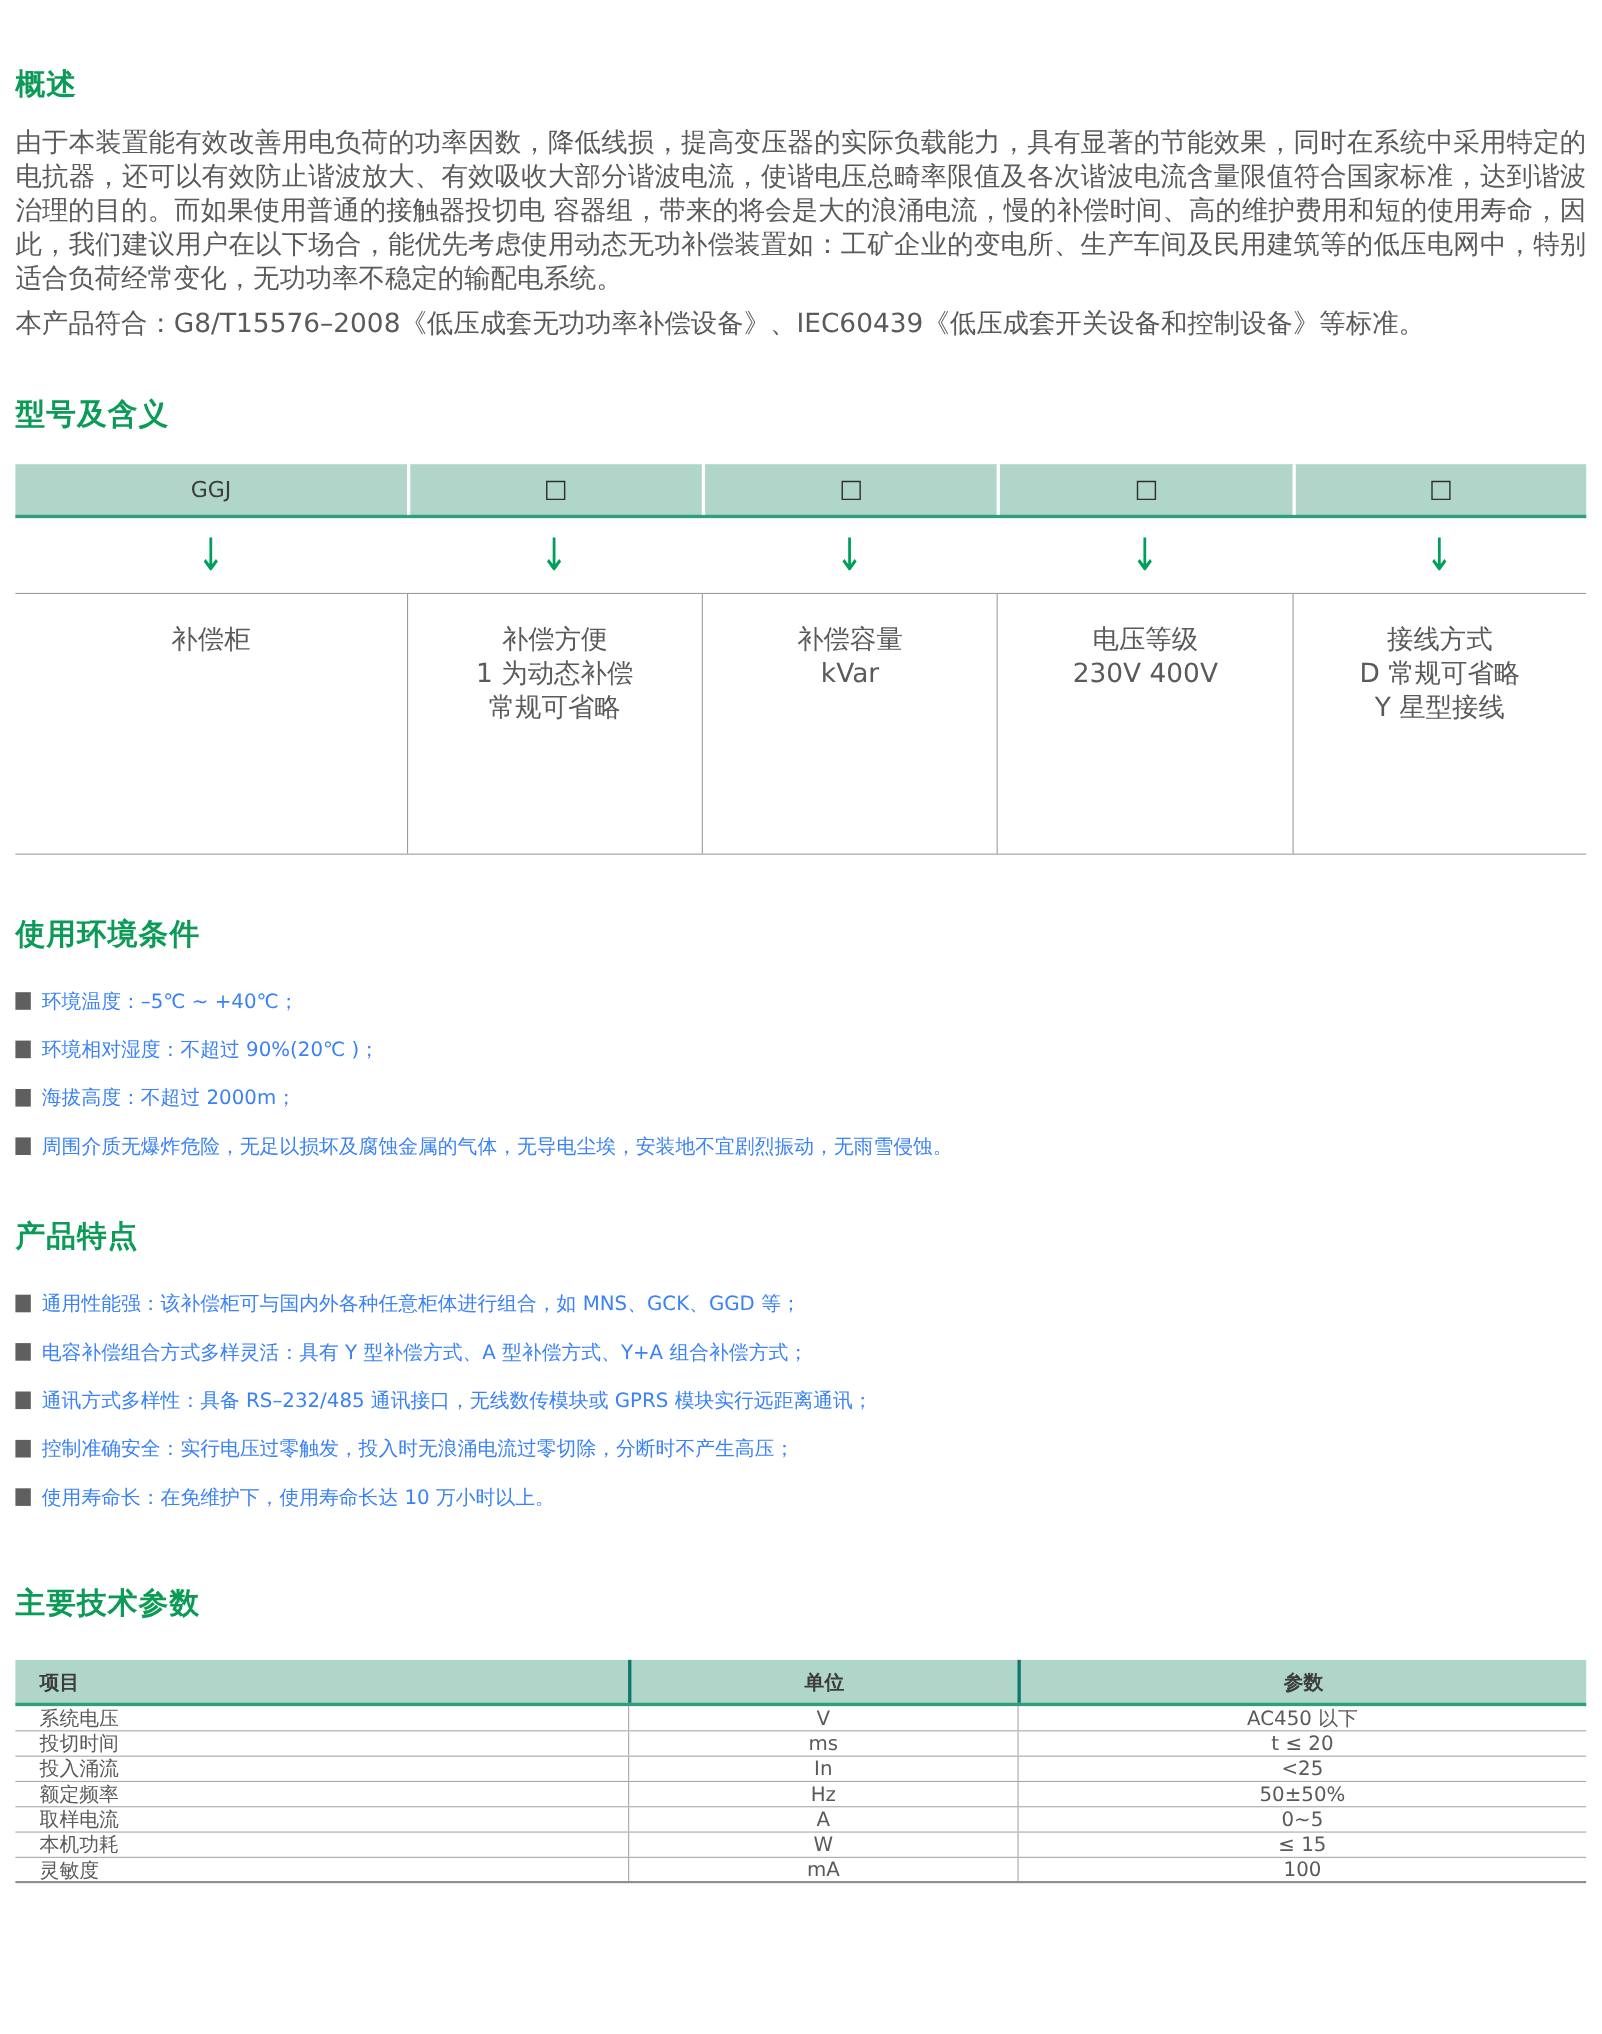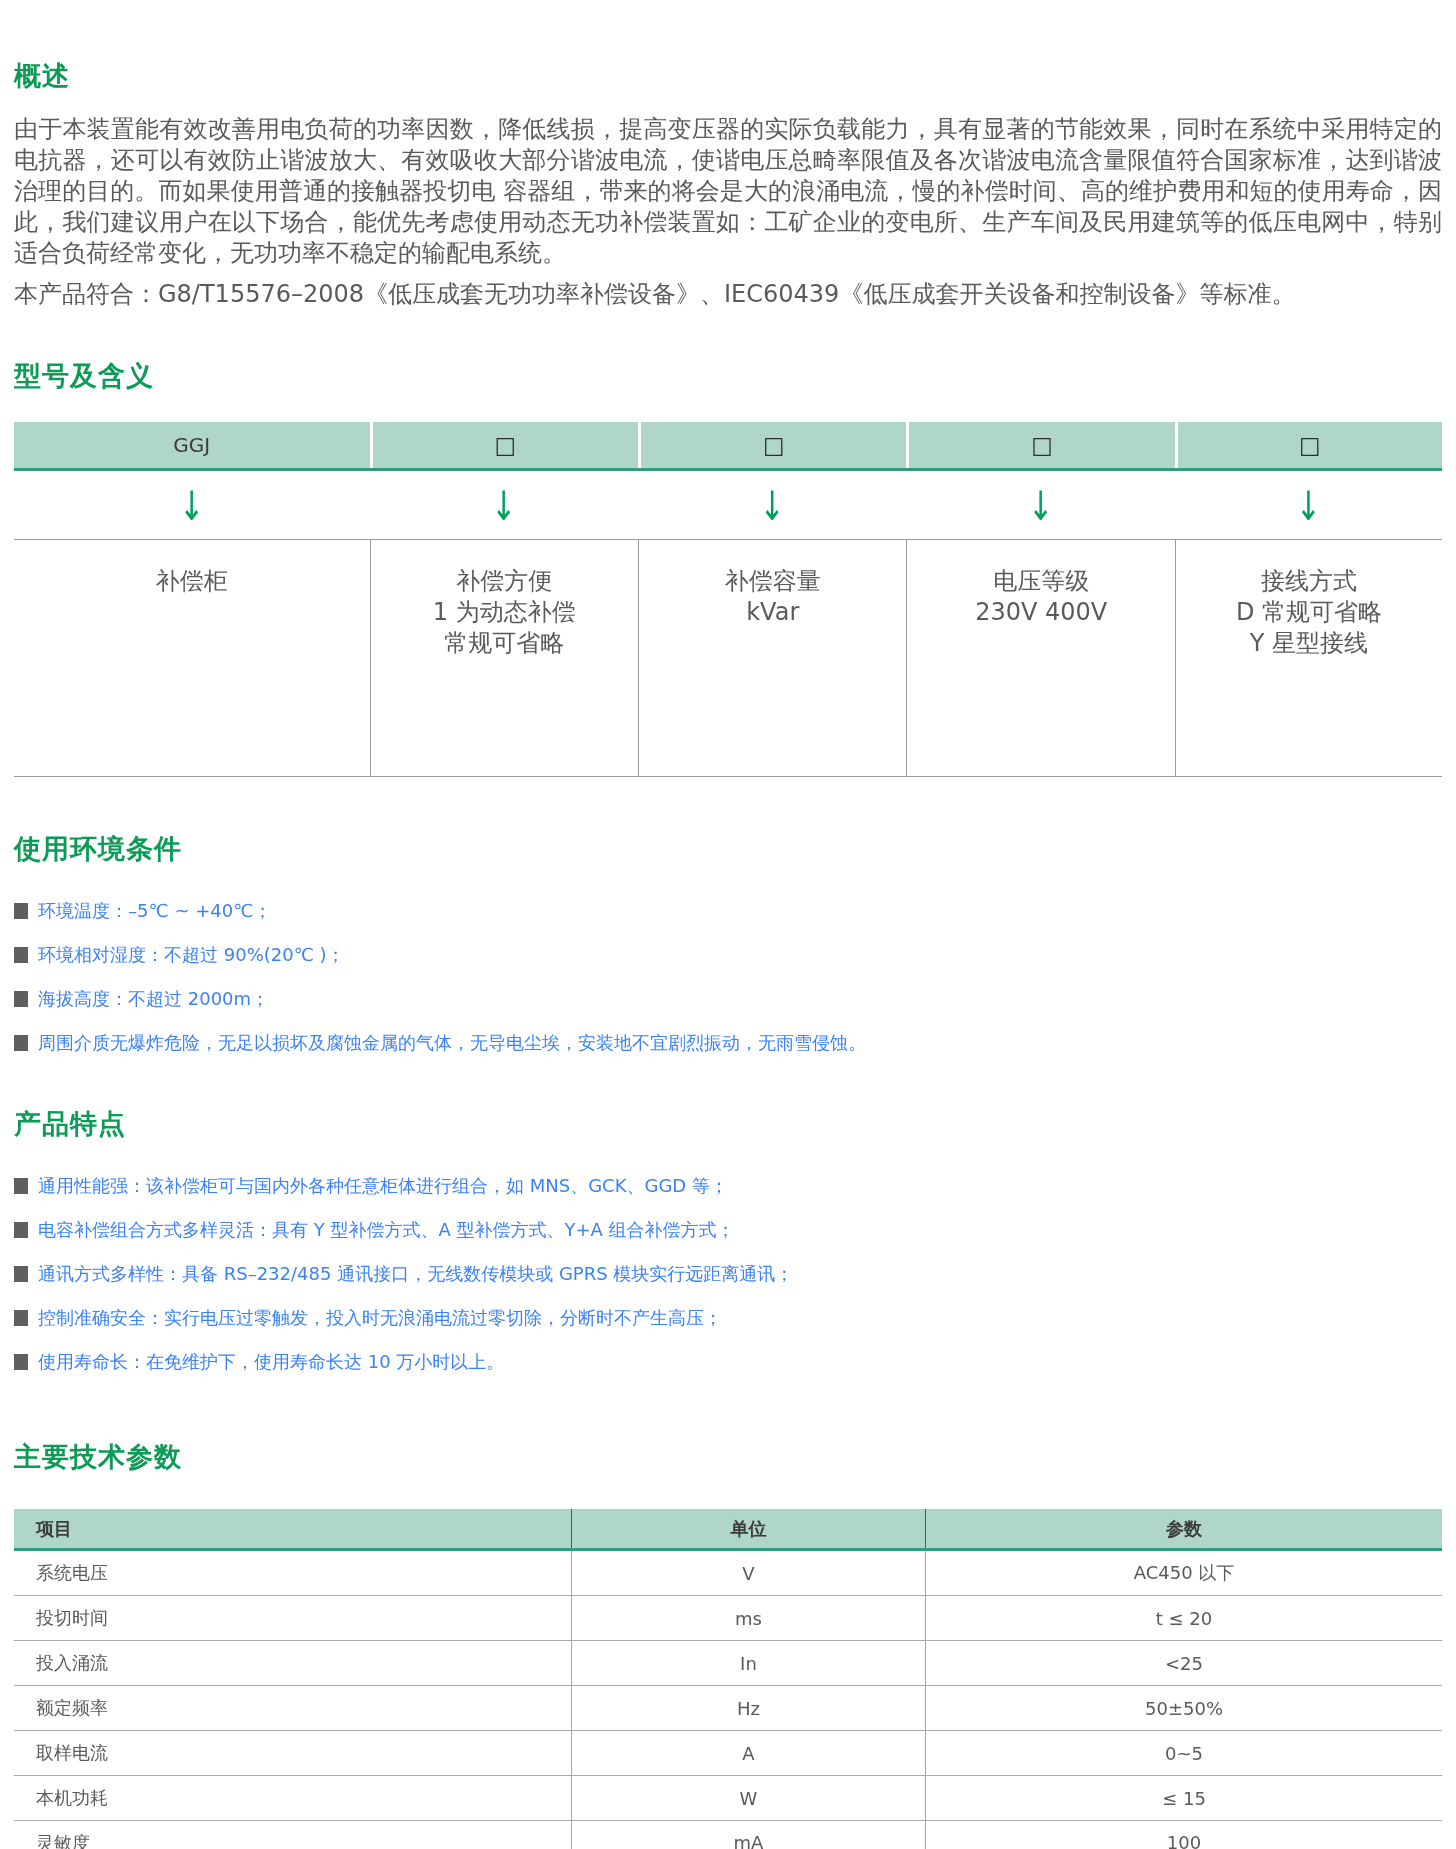--- a/index.html
+++ b/index.html
@@ -100,27 +100,27 @@
     height: 42px;
     font-size: 18px;
     color: #3c3c3c;
     font-weight: bold;
   }
   .t-head .cell, .t-row .cell {
     display: flex;
     align-items: center;
     justify-content: center;
   }
-  .t-head .cell + .cell { border-left: 1px solid #0f766e; }
+  .t-head .cell + .cell { border-left: 3px solid #0f766e; }
   .c1 { width: 39%; justify-content: flex-start !important; padding-left: 22px; }
   .c2 { width: 24.8%; }
   .c3 { flex: 1; }
   .t-row {
     display: flex;
-    height: 45px;
+    height: 23px;
     border-bottom: 1px solid #a8a8a8;
     font-size: 18px;
     color: #5a5a5a;
   }
   .t-row .cell + .cell { border-left: 1px solid #a8a8a8; }
   .t-row:last-child { border-bottom: 2px solid #8f8f8f; }
 </style>
 </head>
 <body>
 

